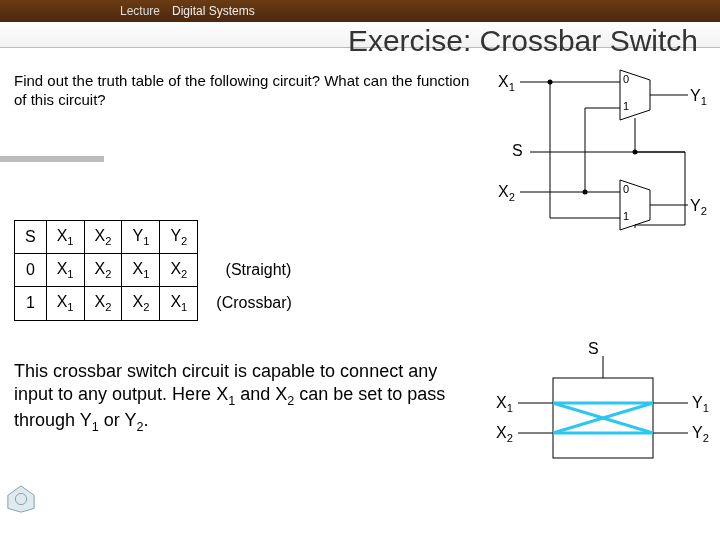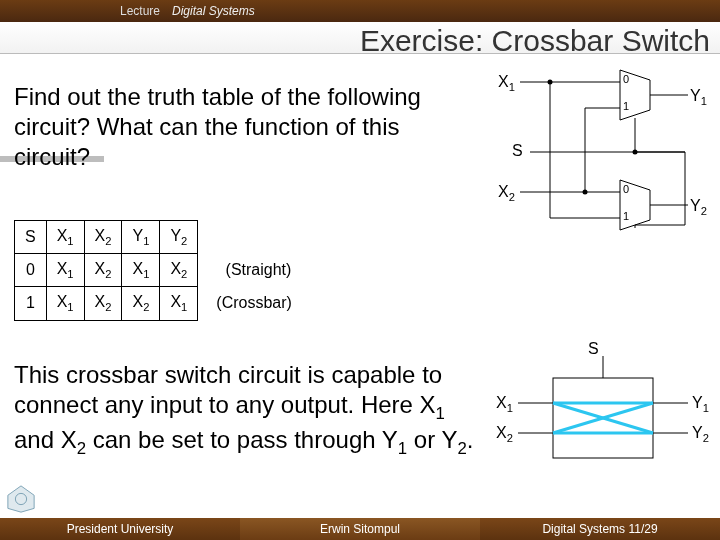--- a/index.html
+++ b/index.html
@@ -1,35 +1,35 @@
 <!DOCTYPE html>
 <html><head>
 <meta charset="utf-8">
 <style>
   * { box-sizing: border-box; margin: 0; padding: 0; }
   html, body { width: 720px; height: 540px; font-family: Arial, Helvetica, sans-serif; overflow: hidden; background: #fff; }
   .slide { width: 720px; height: 540px; position: relative; }
   .topband { height: 22px; background: linear-gradient(#6b3c13,#4a2810); color: #fff; display: flex; align-items: center; font-size: 12px; }
   .topband .lec-label { width: 166px; text-align: right; padding-right: 6px; color: #ddd; }
-  .topband .course { padding-left: 6px; color: #eee; font-style: italic; }
-  .title { height: 32px; background: linear-gradient(#fff,#f2f2f2); border-bottom: 1px solid #bbb; text-align: right; padding-right: 10px; font-size: 30px; color: #333; line-height: 38px; }
+  .topband .course { padding-left: 6px; color: #eee; }
+  .title { height: 26px; background: linear-gradient(#fff,#f2f2f2); border-bottom: 1px solid #bbb; text-align: right; padding-right: 22px; font-size: 30px; color: #333; line-height: 38px; }
   .stub { position: absolute; left: 0; top: 156px; width: 104px; height: 6px; background: #bdbdbd; }
   .footer { position: absolute; left: 0; bottom: 0; width: 100%; height: 22px; display: flex; }
   .footer > div { flex: 1; font-size: 12px; line-height: 22px; text-align: center; color: #fff; }
   .f1 { background: linear-gradient(#7a4618,#5c320f); }
   .f2 { background: linear-gradient(#8a5623,#6b3c13); }
   .f3 { background: linear-gradient(#7a4618,#5c320f); }
   .logo { position: absolute; left: 6px; bottom: 26px; width: 30px; height: 30px; }
-  .question { position: absolute; left: 14px; top: 82px; width: 460px; font-size: 24px; line-height: 1.25; }
+  .question { position: absolute; left: 14px; top: 72px; width: 460px; font-size: 15px; line-height: 1.25; }
   sub { font-size: 0.7em; }
   
   table.truth { position: absolute; left: 14px; top: 220px; border-collapse: collapse; font-size: 16px; }
   table.truth td, table.truth th { border-top: 1px solid #000; border-bottom: 1px solid #000; border-left: 1px solid #000; border-right: 1px solid #000; padding: 6px 10px; text-align: center; font-weight: normal; }
   table.truth .note { border: none; padding-left: 18px; text-align: right; }
-  .explain { position: absolute; left: 14px; top: 360px; width: 460px; font-size: 24px; line-height: 1.25; }
+  .explain { position: absolute; left: 14px; top: 360px; width: 460px; font-size: 18px; line-height: 1.25; }
   
   .mux { position: absolute; }
   .mux svg { overflow: visible; }
   .sig { font-size: 16px; }
   
   .xbar { position: absolute; left: 498px; top: 348px; }
 </style>
 </head>
 <body>
 
@@ -141,19 +141,14 @@
     <span class="sig" style="position:absolute;left:194px;top:76px;"><span>Y</span><sub>2</sub></span>
   </div>
 
   <div class="logo">
     <svg viewBox="0 0 32 32">
         <polygon points="16,2 30,12 30,26 16,30 2,26 2,12" fill="#dfe9ee" stroke="#7aa0b3"></polygon>
         <circle cx="16" cy="16" r="6" fill="none" stroke="#7aa0b3"></circle>
       </svg>
   </div>
 
-  <div class="footer">
-    <div class="f1">President University</div>
-    <div class="f2">Erwin Sitompul</div>
-    <div class="f3">Digital Systems 11/29</div>
-  </div>
 
 </div>
 
 </body></html>

